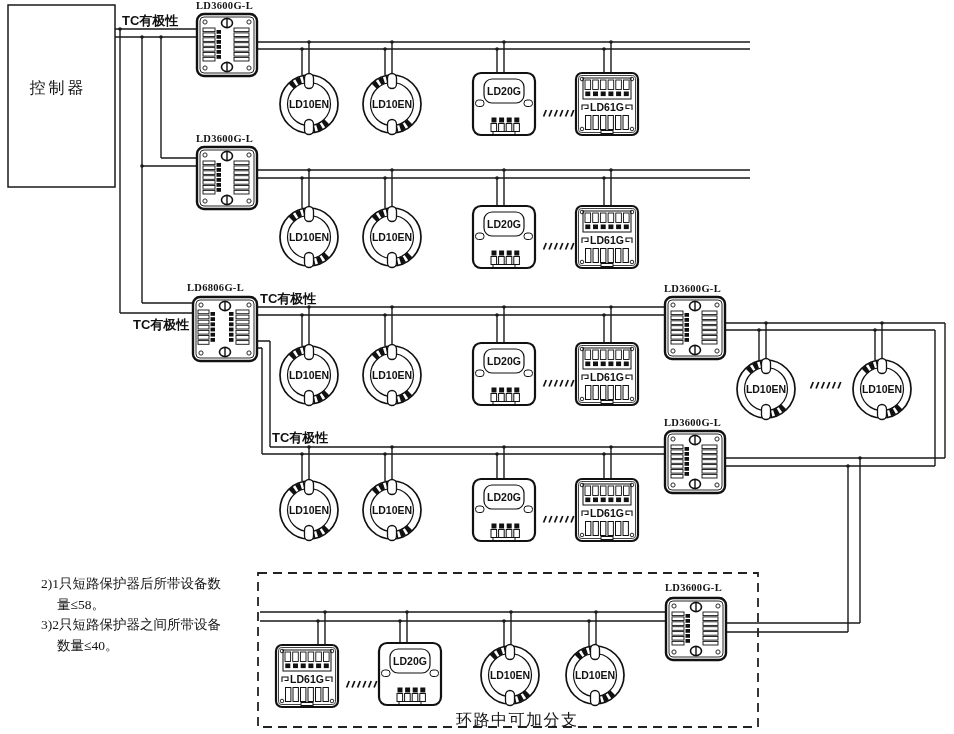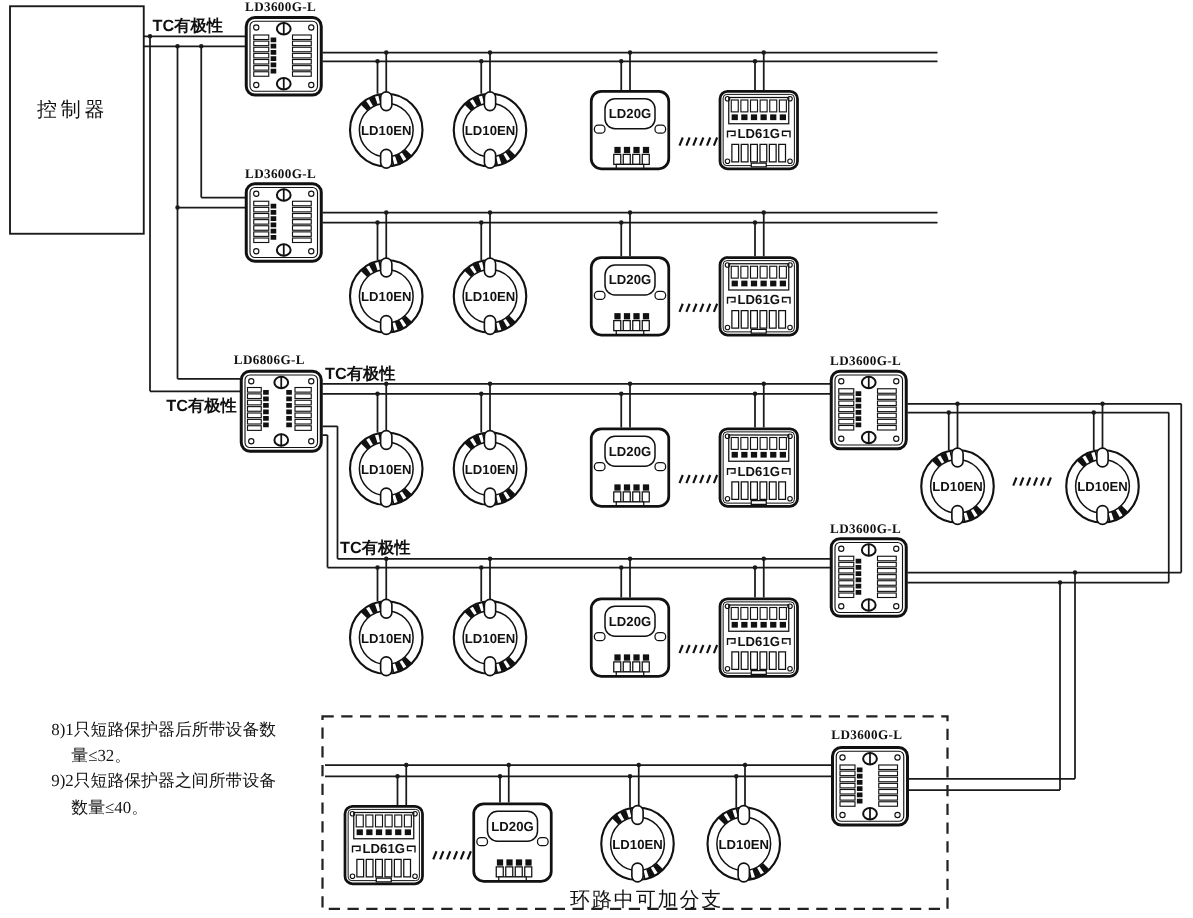--- a/index.html
+++ b/index.html
@@ -283,18 +283,18 @@
 
   <text class="cjk" x="122" y="25">TC有极性</text>
   <text class="cjk" x="133" y="329">TC有极性</text>
   <text class="cjk" x="260" y="303">TC有极性</text>
   <text class="cjk" x="272" y="442">TC有极性</text>
 
   <text class="branch-lbl" x="456" y="725">环路中可加分支</text>
 </svg>
 
 <div id="notes">
-  <div class="n1">8)1只短路保护器后所带设备数</div>
-  <div class="n2">量≤32。</div>
-  <div class="n1">9)2只短路保护器之间所带设备</div>
+  <div class="n1">2)1只短路保护器后所带设备数</div>
+  <div class="n2">量≤58。</div>
+  <div class="n1">3)2只短路保护器之间所带设备</div>
   <div class="n2">数量≤40。</div>
 </div>
 </div>
 
 </body></html>

